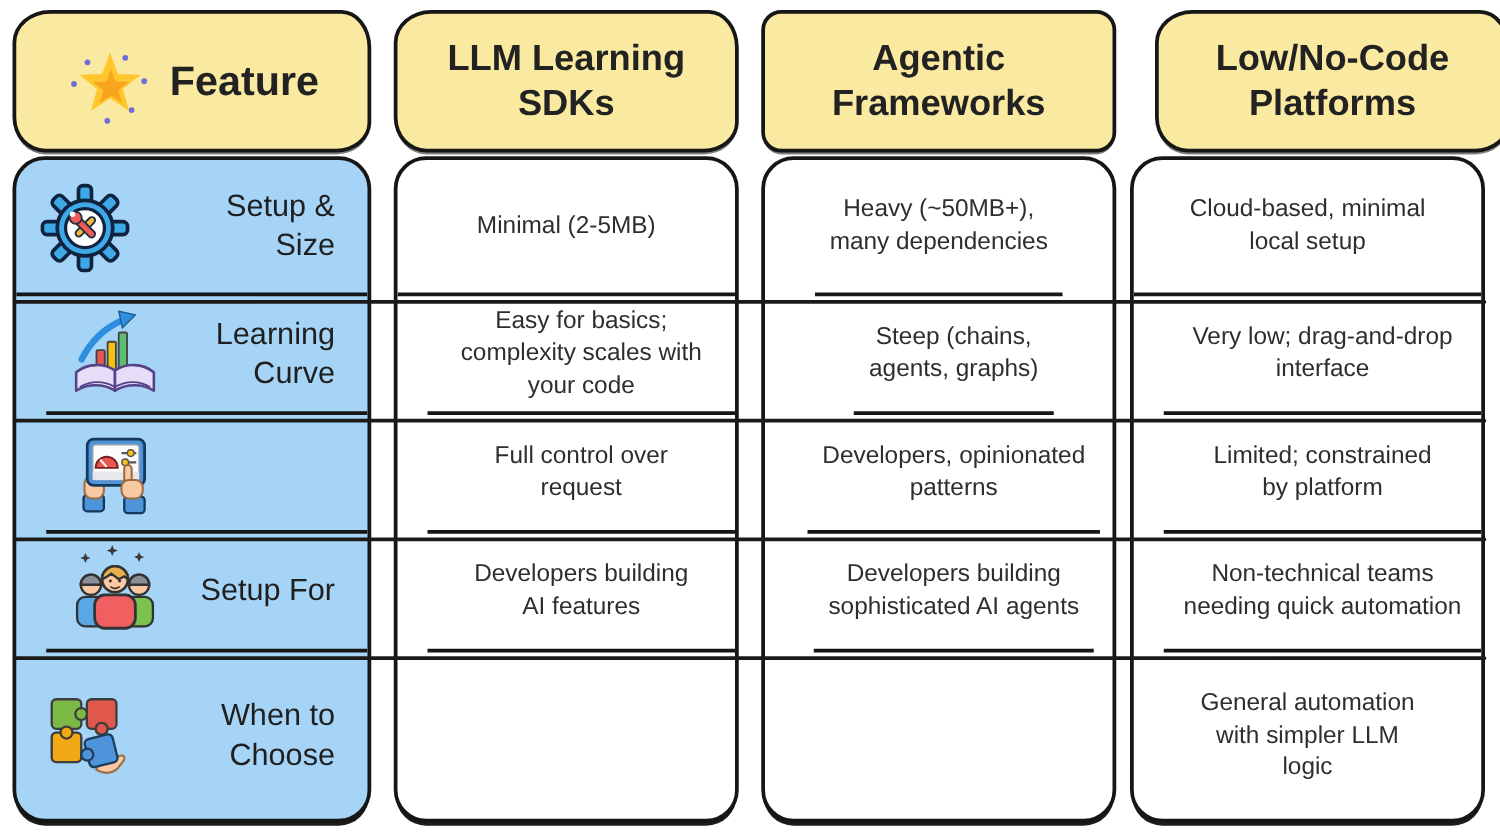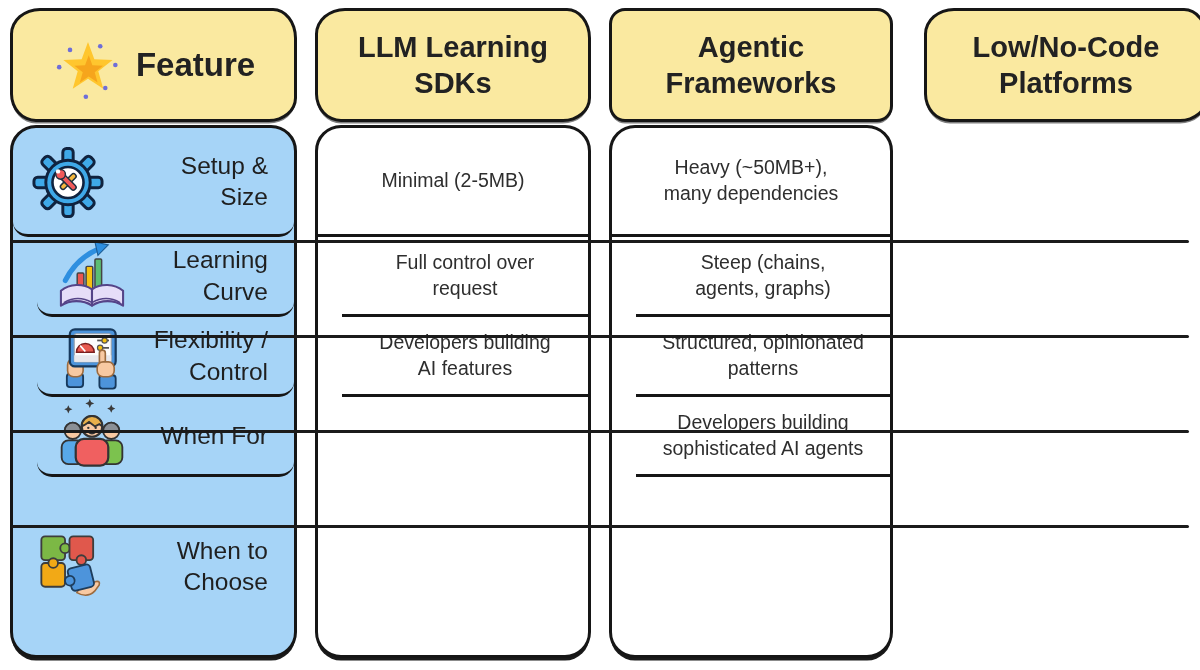--- a/index.html
+++ b/index.html
@@ -26,36 +26,36 @@
 
   
   .col{
     position:absolute;top:125px;height:533px;box-sizing:border-box;
     background:#fff;border:3.2px solid #161616;border-radius:26px;
     overflow:hidden;display:flex;flex-direction:column;
     box-shadow:0 4px 0 -1.5px #1b1b1b;
   }
   #c1{left:10px;width:287px;background:#A6D4F7;}
   #c2{left:315px;width:276px;}
-  #c3{left:609px;width:284px;}
+  #c3{left:609px;width:284px;align-items:center;}
   #c4{left:904px;width:284px;}
 
   .cell{
     box-sizing:border-box;border-bottom:3px solid #161616;
     display:flex;align-items:center;justify-content:center;
     text-align:center;white-space:pre-line;
     font-size:19.5px;line-height:1.33;color:#2e2e2e;padding:4px 12px;
     flex:0 0 auto;
   }
   .cell.h1{height:109px;}
-  .cell.h2,.cell.h3,.cell.h4{height:80px;margin-left:24px;}
+  .cell.h2,.cell.h3,.cell.h4{height:95px;margin-left:24px;}
   .cell.h5{flex:1 1 auto;border-bottom:none;gap:30px;}
 
   
-  #c1 .cell{justify-content:space-between;padding:4px 26px 4px 18px;border-radius:15px;}
+  #c1 .cell{justify-content:space-between;padding:4px 26px 4px 18px;}
   .flabel{
     font-size:24.5px;font-weight:500;color:#1f1f1f;
     text-align:right;line-height:1.28;white-space:pre-line;
   }
   .ficon{flex:0 0 auto;display:flex;align-items:center;}
   .ficon svg{width:74px;height:74px;display:block;}
 
   
   .rowline{
     position:absolute;left:11px;width:1178px;height:2.8px;background:#1b1b1b;
@@ -150,22 +150,20 @@
           <path d="M29,45 a12,12 0 0 1 24,0 z" fill="#E85A50" stroke="#7A1F1F" stroke-width="2"></path>
           <line x1="41" y1="44" x2="34" y2="36" stroke="#ffffff" stroke-width="2.2"></line>
           <line x1="57" y1="29" x2="73" y2="29" stroke="#555" stroke-width="2.4"></line>
           <circle cx="67" cy="29" r="3.6" fill="#F5C211" stroke="#555" stroke-width="1.6"></circle>
           <line x1="57" y1="39" x2="73" y2="39" stroke="#555" stroke-width="2.4"></line>
           <circle cx="61" cy="39" r="3.6" fill="#F5C211" stroke="#555" stroke-width="1.6"></circle>
           <rect x="60" y="42" width="8" height="24" rx="4" fill="#F8C9A2" stroke="#9C6B3F" stroke-width="2.2"></rect>
           <rect x="57" y="58" width="23" height="20" rx="8" fill="#F8C9A2" stroke="#9C6B3F" stroke-width="2.2"></rect>
         </svg>
       </span>
-      <span class="flabel">Flexibility /
-Control</span>
     </div>
 
     <div class="cell h4">
       <span class="ficon">
         <svg viewBox="0 0 100 100">
           <g fill="#3A3A3A">
             <path transform="translate(18,14)" d="M0,-5.5 L1.7,-1.7 5.5,0 1.7,1.7 0,5.5 -1.7,1.7 -5.5,0 -1.7,-1.7 Z"></path>
             <path transform="translate(47,6)" d="M0,-6 L1.8,-1.8 6,0 1.8,1.8 0,6 -1.8,1.8 -6,0 -1.8,-1.8 Z"></path>
             <path transform="translate(76,13)" d="M0,-5.5 L1.7,-1.7 5.5,0 1.7,1.7 0,5.5 -1.7,1.7 -5.5,0 -1.7,-1.7 Z"></path>
           </g>
@@ -180,21 +178,21 @@
           <g stroke="#333" stroke-width="3">
             <rect x="28" y="54" width="44" height="36" rx="11" fill="#F06060"></rect>
             <circle cx="50" cy="37" r="14" fill="#F8C9A2"></circle>
             <path d="M36,37 a14,14 0 0 1 28,0 l-4,-3 -6,3 -8,-6 -6,4 z" fill="#E8B04B" stroke-width="2.5"></path>
           </g>
           <circle cx="45" cy="39" r="1.6" fill="#333"></circle>
           <circle cx="55" cy="39" r="1.6" fill="#333"></circle>
           <path d="M45,45 q5,4 10,0" stroke="#333" stroke-width="1.8" fill="none"></path>
         </svg>
       </span>
-      <span class="flabel">When For</span>
+      <span class="flabel">Setup For</span>
     </div>
 
     <div class="cell h5">
       <span class="ficon">
         <svg viewBox="0 0 100 100">
           <g stroke="#3D3D3D" stroke-width="2.5" stroke-linejoin="round">
             <rect x="14" y="10" width="32" height="32" rx="5" fill="#7CB845"></rect>
             <circle cx="46" cy="26" r="6.5" fill="#7CB845"></circle>
             <rect x="52" y="10" width="32" height="32" rx="5" fill="#E0584C"></rect>
             <circle cx="68" cy="42" r="6.5" fill="#E0584C"></circle>
@@ -208,36 +206,52 @@
           </g>
         </svg>
       </span>
       <span class="flabel">When to
 Choose</span>
     </div>
   </div>
 
   <div class="col" id="c2">
     <div class="cell h1">Minimal (2-5MB)</div>
+    <div class="cell h2">Easy for basics;
+complexity scales with
+your code</div>
     <div class="cell h3">Full control over
 request</div>
     <div class="cell h4">Developers building
 AI features</div>
   </div>
 
   <div class="col" id="c3">
     <div class="cell h1">Heavy (~50MB+),
 many dependencies</div>
     <div class="cell h2">Steep (chains,
 agents, graphs)</div>
-    <div class="cell h3">Structured, opinionated
+    <div class="cell h3">Developers, opinionated
 patterns</div>
     <div class="cell h4">Developers building
 sophisticated AI agents</div>
   </div>
 
+  <div class="col" id="c4">
+    <div class="cell h1">Cloud-based, minimal
+local setup</div>
+    <div class="cell h2">Very low; drag-and-drop
+interface</div>
+    <div class="cell h3">Limited; constrained
+by platform</div>
+    <div class="cell h4">Non-technical teams
+needing quick automation</div>
+    <div class="cell h5">General automation
+with simpler LLM
+logic</div>
+  </div>
 
   <div class="rowline" id="rl1"></div>
   <div class="rowline" id="rl2"></div>
   <div class="rowline" id="rl3"></div>
   <div class="rowline" id="rl4"></div>
 
 </div>
 
 </body></html>

